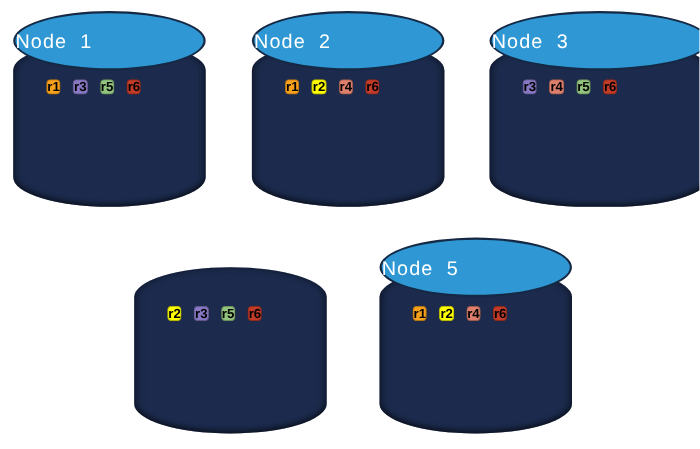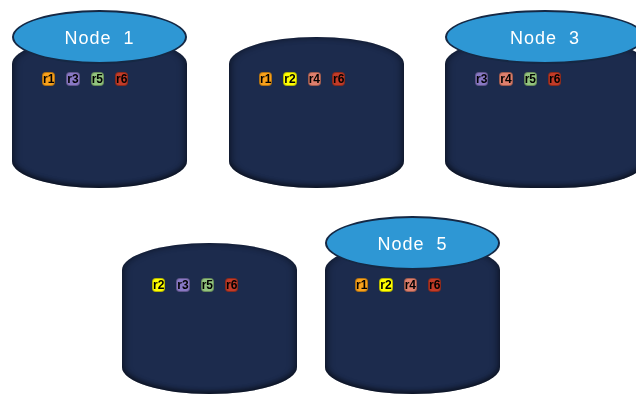--- a/index.html
+++ b/index.html
@@ -35,21 +35,21 @@
     top: 0;
     left: 0;
     right: 0;
     height: 54px;
     background: #2E97D4;
     border: 2.5px solid #152844;
     border-radius: 50%;
     box-sizing: border-box;
     display: flex;
     align-items: center;
-    justify-content: center;
+    justify-content: flex-start;
   }
   .cyl-title {
     color: #FFFFFF;
     font-size: 18px;
     letter-spacing: 1px;
     white-space: pre;
     line-height: 1;
     padding-top: 2px;
   }
   .bars {
@@ -69,21 +69,21 @@
     color: #000000;
     font-size: 12px;
     font-weight: bold;
     text-align: center;
     line-height: 12px;
   }
   .node-1 { left: 12px;  top: 10px; }
   .node-2 { left: 229px; top: 10px; }
   .node-3 { left: 445px; top: 10px; padding-left: 25px; }
   .node-4 { left: 122px; top: 216px; }
-  .node-5 { left: 325px; top: 216px; text-decoration: underline; }
+  .node-5 { left: 345px; top: 216px; text-decoration: underline; }
 </style>
 </head>
 <body>
 
 <div id="canvas">
 
   <div class="cylinder node-1">
     <div class="cyl-body"></div>
     <div class="cyl-top">
       <span class="cyl-title">Node  1</span>
@@ -91,20 +91,23 @@
     <div class="bars">
       <div class="bar" style="background: rgb(249, 161, 27);">r1</div>
       <div class="bar" style="background: rgb(136, 120, 196);">r3</div>
       <div class="bar" style="background: rgb(146, 196, 126);">r5</div>
       <div class="bar" style="background: rgb(194, 59, 40);">r6</div>
     </div>
   </div>
 
   <div class="cylinder node-2">
     <div class="cyl-body"></div>
+    <div class="cyl-top">
+      <span class="cyl-title">Node  2</span>
+    </div>
     <div class="bars">
       <div class="bar" style="background: rgb(249, 161, 27);">r1</div>
       <div class="bar" style="background: rgb(255, 255, 0);">r2</div>
       <div class="bar" style="background: rgb(222, 127, 109);">r4</div>
       <div class="bar" style="background: rgb(194, 59, 40);">r6</div>
     </div>
   </div>
 
   <div class="cylinder node-3">
     <div class="cyl-body"></div>

